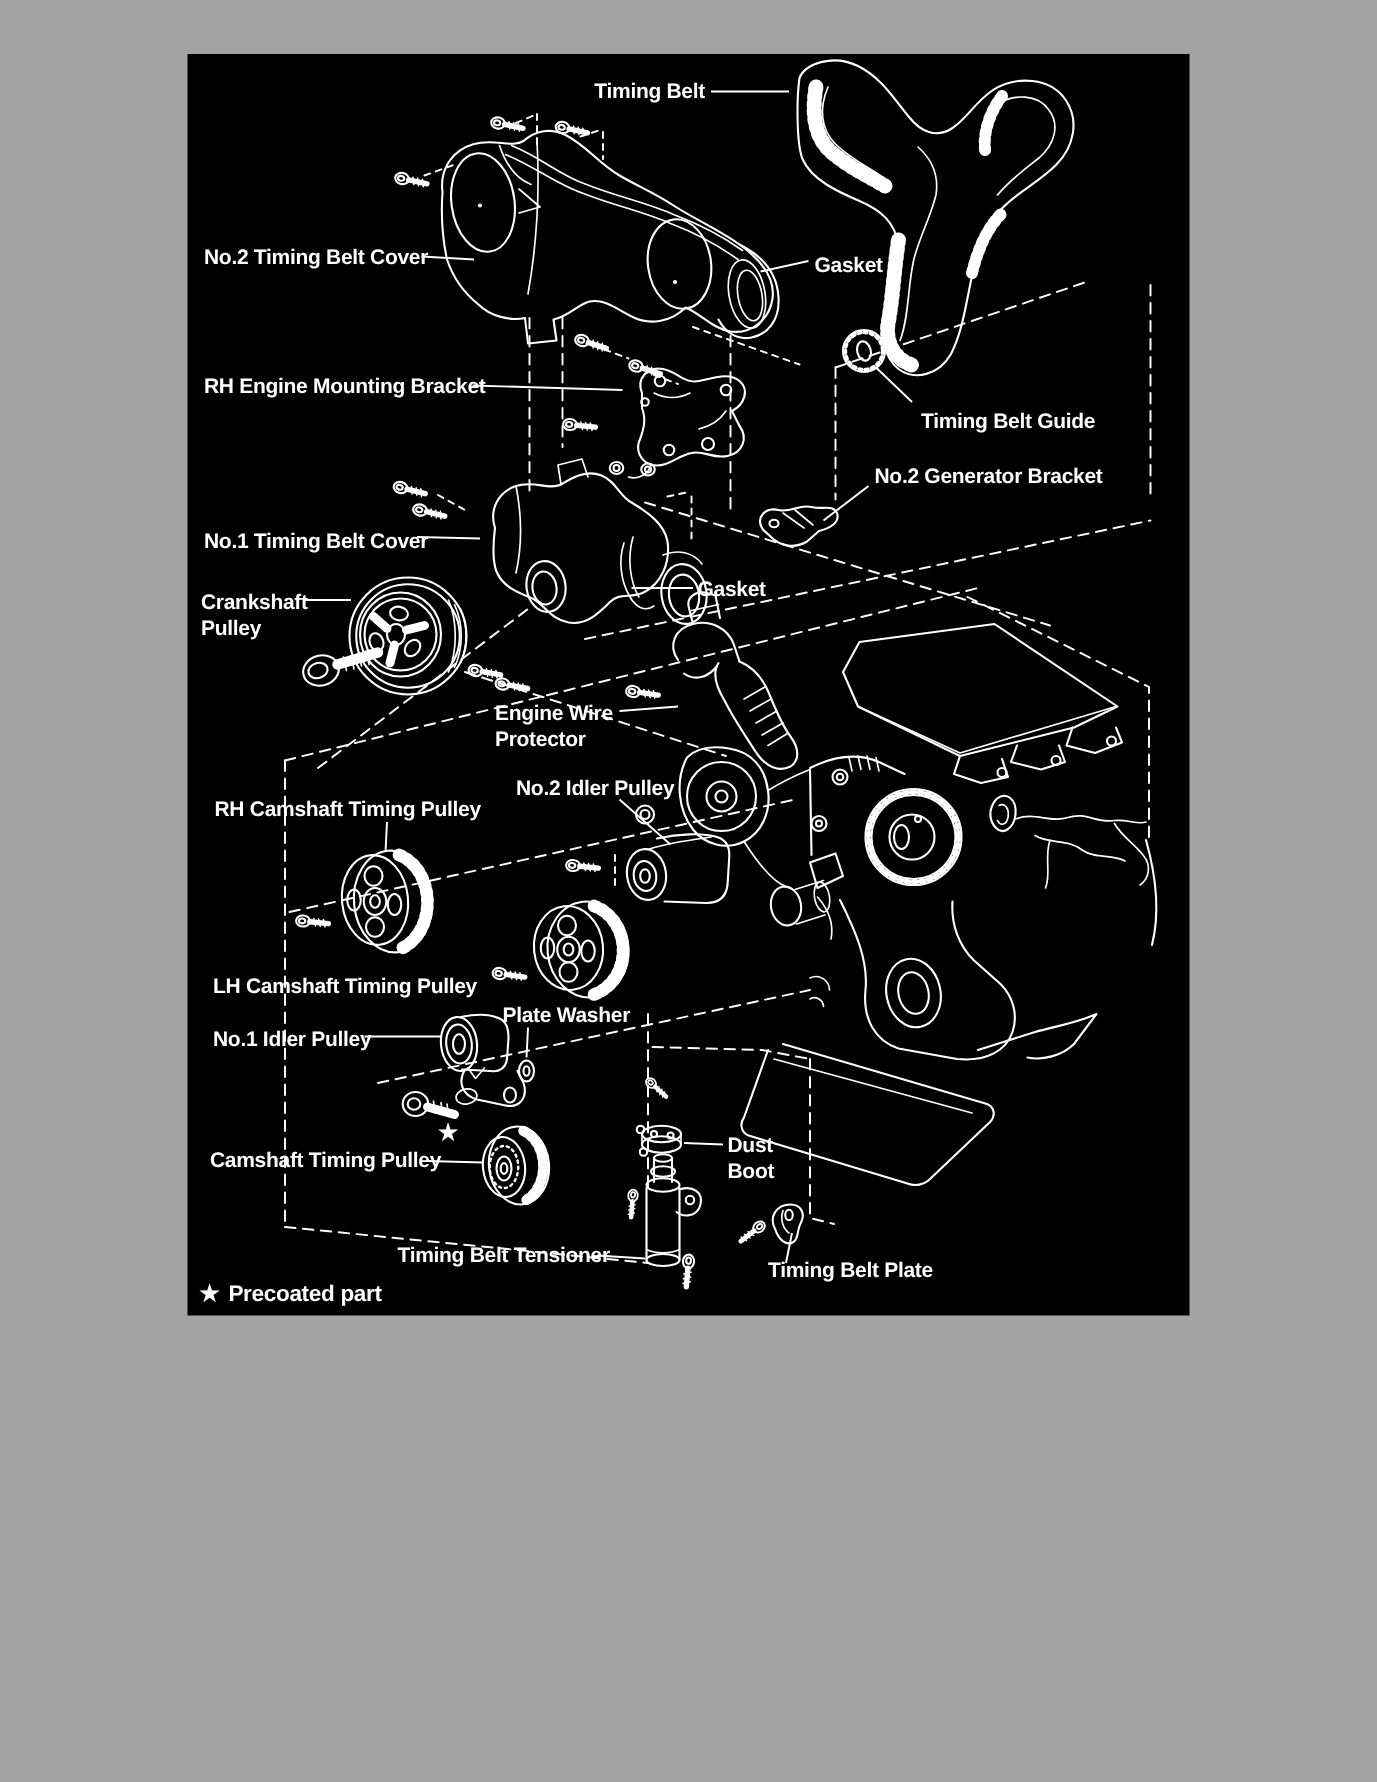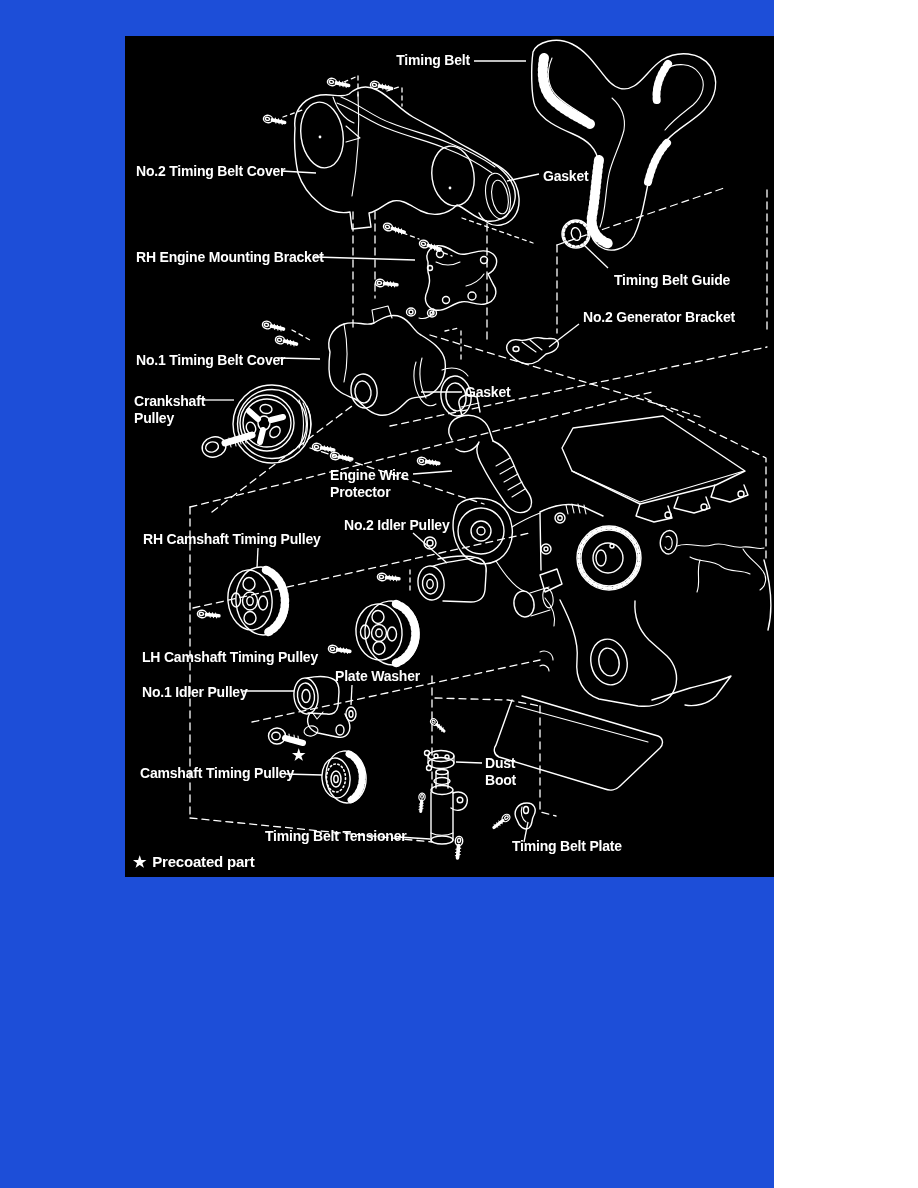--- a/index.html
+++ b/index.html
@@ -1,16 +1,16 @@
 <!DOCTYPE html>
 <html><head>
 <meta charset="utf-8">
 <style>
   html,body{margin:0;padding:0;background:#ffffff;}
-  #page{position:relative;width:774px;height:1188px;background:#1d4ed8;overflow:hidden;
+  #page{position:relative;width:918px;height:1188px;background:#a3a3a3;overflow:hidden;
         font-family:"Liberation Sans",sans-serif;}
   svg{position:absolute;left:0;top:0;}
   .part-label{font-family:"Liberation Sans",sans-serif;font-weight:bold;font-size:14px;
               letter-spacing:-0.2px;fill:#ffffff;}
   .footnote{font-size:15px;}
   .marker{font-size:15px;}
   .leader{stroke:#ffffff;stroke-width:1.3;}
   .art{stroke:#ffffff;fill:none;stroke-width:1.4;stroke-linecap:round;stroke-linejoin:round;}
   .thin{stroke-width:1.1;}
   .dash{stroke-dasharray:7 5;stroke-width:1.3;}

